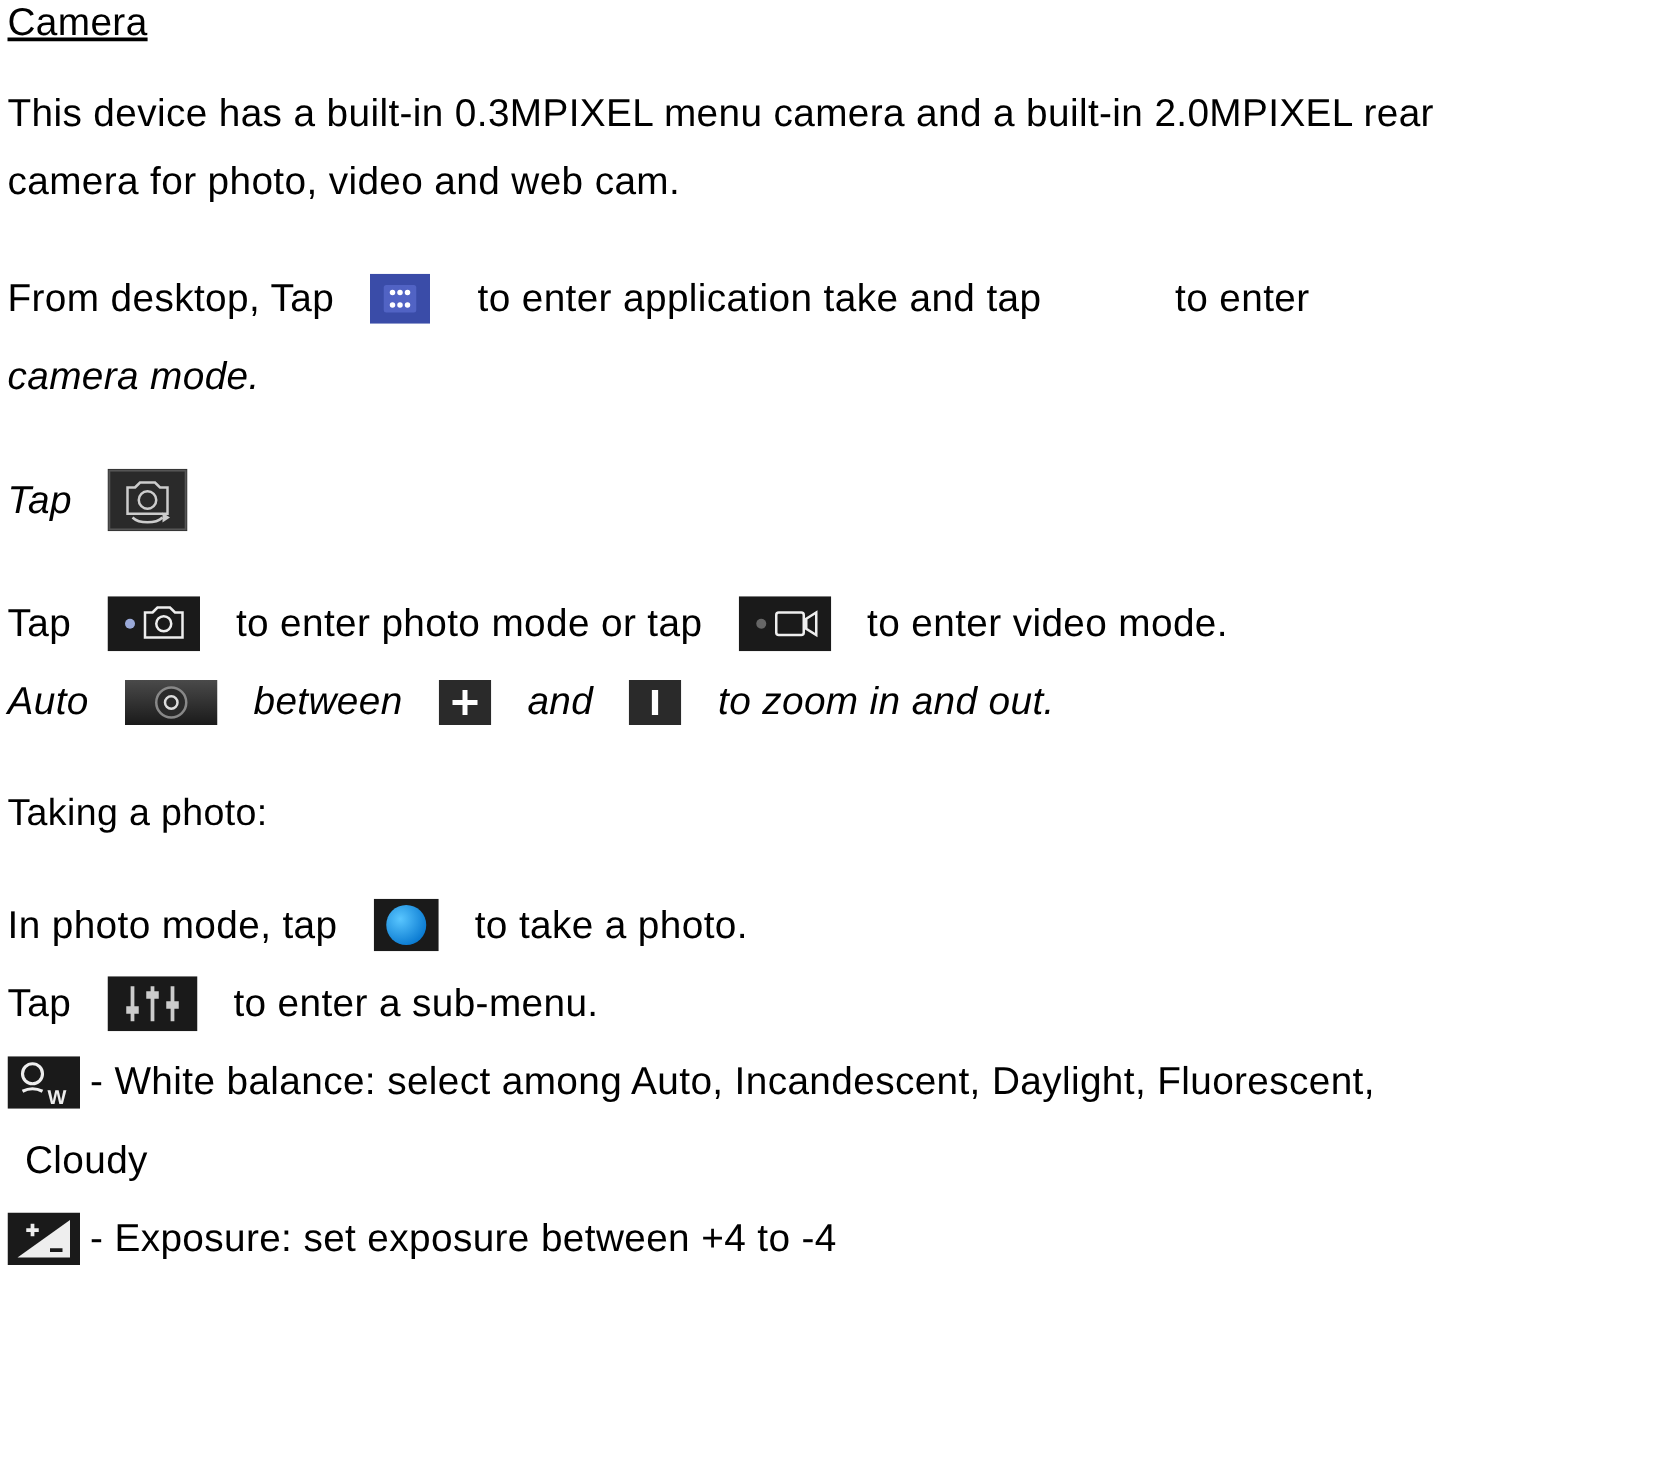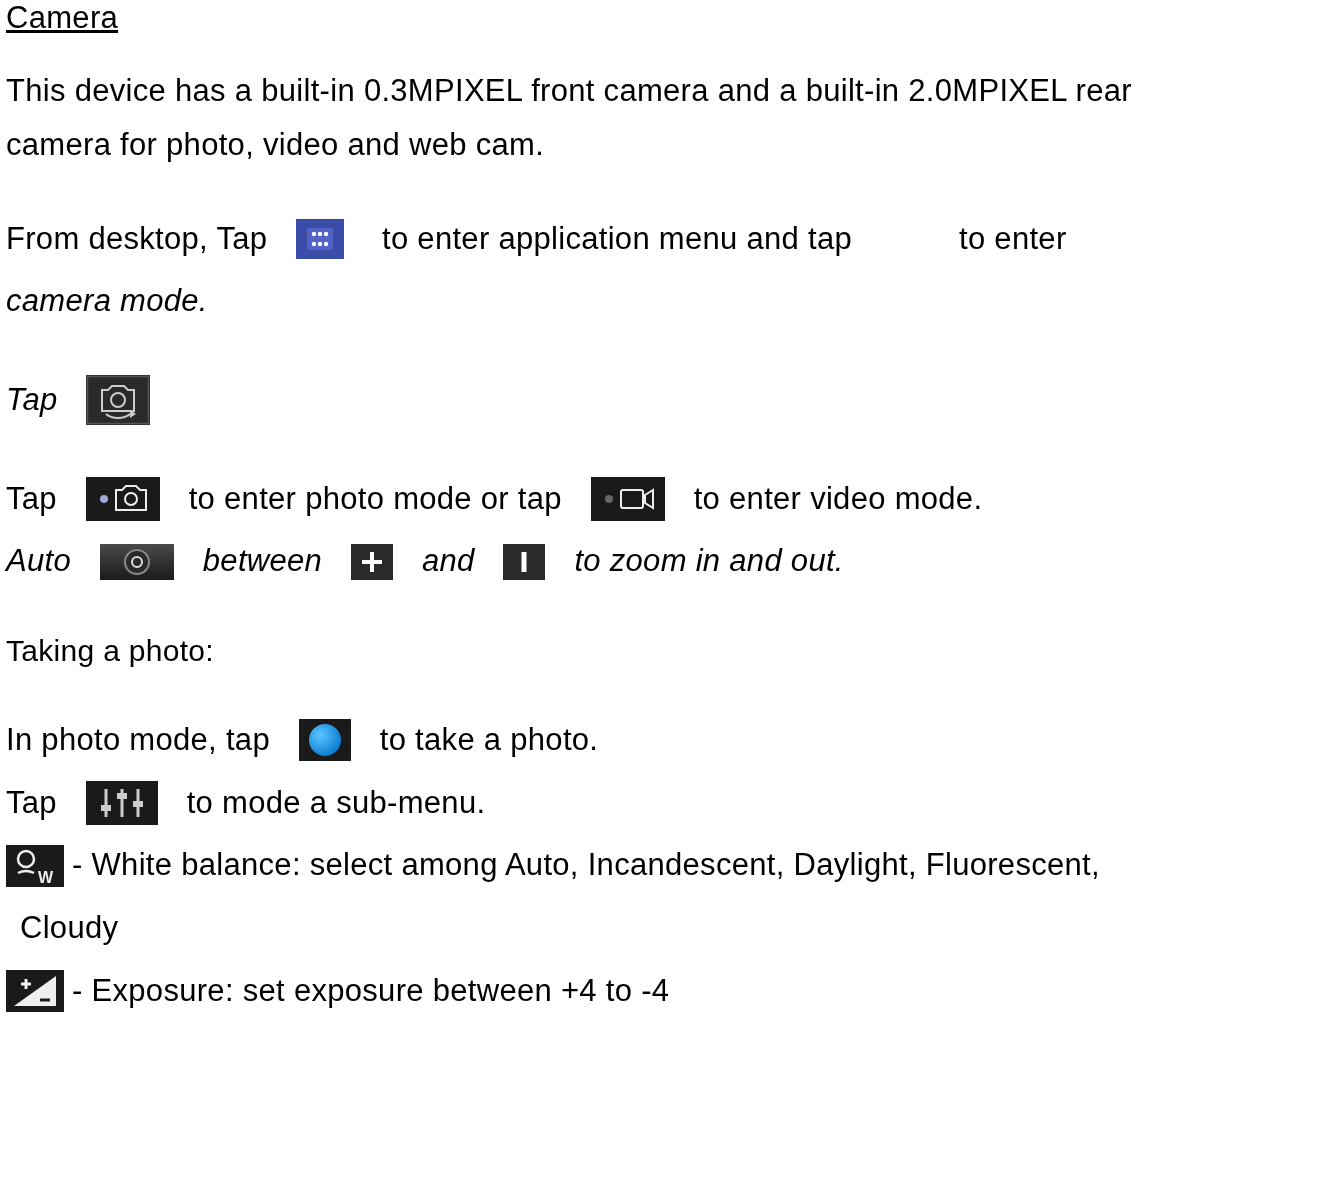--- a/index.html
+++ b/index.html
@@ -76,37 +76,37 @@
   }
   svg { display: block; }
 </style>
 </head>
 <body>
 
 <div class="page">
 
   <div class="heading">Camera</div>
 
-  <div class="para">This device has a built-in 0.3MPIXEL front camera and a built-in 2.0MPIXEL rear camera for photo, video and web cam.</div>
+  <div class="para">This device has a built-in 0.3MPIXEL menu camera and a built-in 2.0MPIXEL rear camera for photo, video and web cam.</div>
 
   <div class="line">
     <span class="t">From desktop, Tap </span>
     <span class="icon-box">
       <svg width="48" height="40" viewBox="0 0 48 40">
         <rect x="0" y="0" width="48" height="40" fill="#3a4ca8"></rect>
         <rect x="11" y="9" width="26" height="22" rx="2" fill="#5163c4"></rect>
         <circle cx="18" cy="15" r="2.2" fill="#fff"></circle>
         <circle cx="24" cy="15" r="2.2" fill="#fff"></circle>
         <circle cx="30" cy="15" r="2.2" fill="#fff"></circle>
         <circle cx="18" cy="25" r="2.2" fill="#fff"></circle>
         <circle cx="24" cy="25" r="2.2" fill="#fff"></circle>
         <circle cx="30" cy="25" r="2.2" fill="#fff"></circle>
       </svg>
     </span>
-    <span class="t">  to enter application menu and tap            to enter </span>
+    <span class="t">  to enter application take and tap            to enter </span>
   </div>
   <div class="line line-spaced">
     <span class="t">camera mode.</span>
   </div>
 
   <div class="line line-spaced">
     <span class="t">Tap </span>
     <span class="icon-box">
       <svg width="64" height="50" viewBox="0 0 64 50">
         <rect x="0" y="0" width="64" height="50" fill="#2a2a2a"></rect>
@@ -199,21 +199,21 @@
       <svg width="72" height="44" viewBox="0 0 72 44">
         <rect x="0" y="0" width="72" height="44" fill="#1a1a1a"></rect>
         <line x1="20" y1="8" x2="20" y2="36" stroke="#ccc" stroke-width="3"></line>
         <line x1="36" y1="8" x2="36" y2="36" stroke="#ccc" stroke-width="3"></line>
         <line x1="52" y1="8" x2="52" y2="36" stroke="#ccc" stroke-width="3"></line>
         <rect x="15" y="24" width="10" height="6" fill="#ccc"></rect>
         <rect x="31" y="12" width="10" height="6" fill="#ccc"></rect>
         <rect x="47" y="20" width="10" height="6" fill="#ccc"></rect>
       </svg>
     </span>
-    <span class="t"> to mode a sub-menu.</span>
+    <span class="t"> to enter a sub-menu.</span>
   </div>
 
   <div class="indent-line">
     <span class="icon-box" style="margin-left:0;">
       <svg width="58" height="42" viewBox="0 0 58 42">
         <rect x="0" y="0" width="58" height="42" fill="#1a1a1a"></rect>
         <circle cx="20" cy="14" r="8" fill="none" stroke="#eee" stroke-width="2.5"></circle>
         <path d="M 12 28 Q 20 24 28 28" fill="none" stroke="#eee" stroke-width="2.5"></path>
         <text x="32" y="38" font-family="Arial" font-size="16" font-weight="bold" fill="#eee">W</text>
       </svg>

